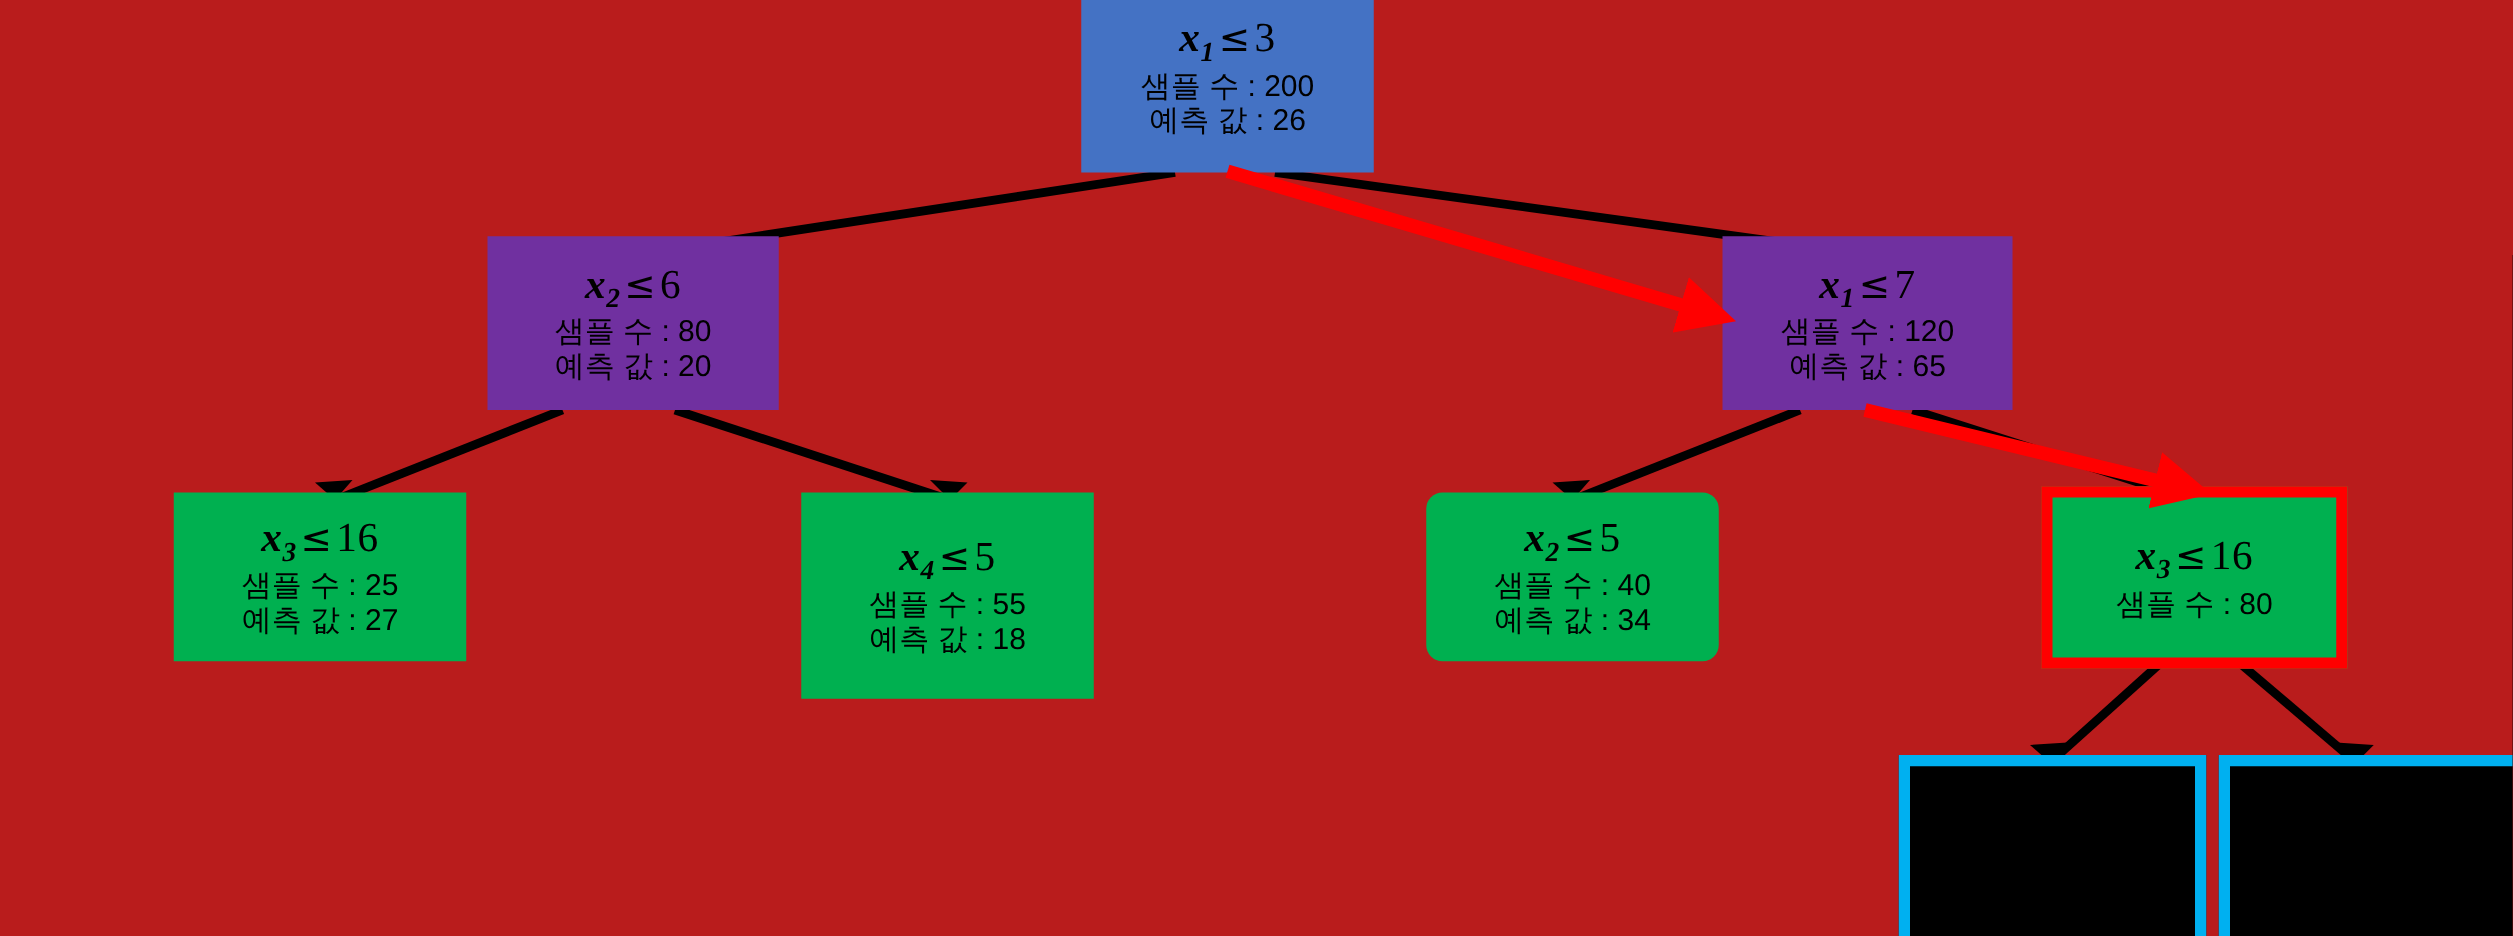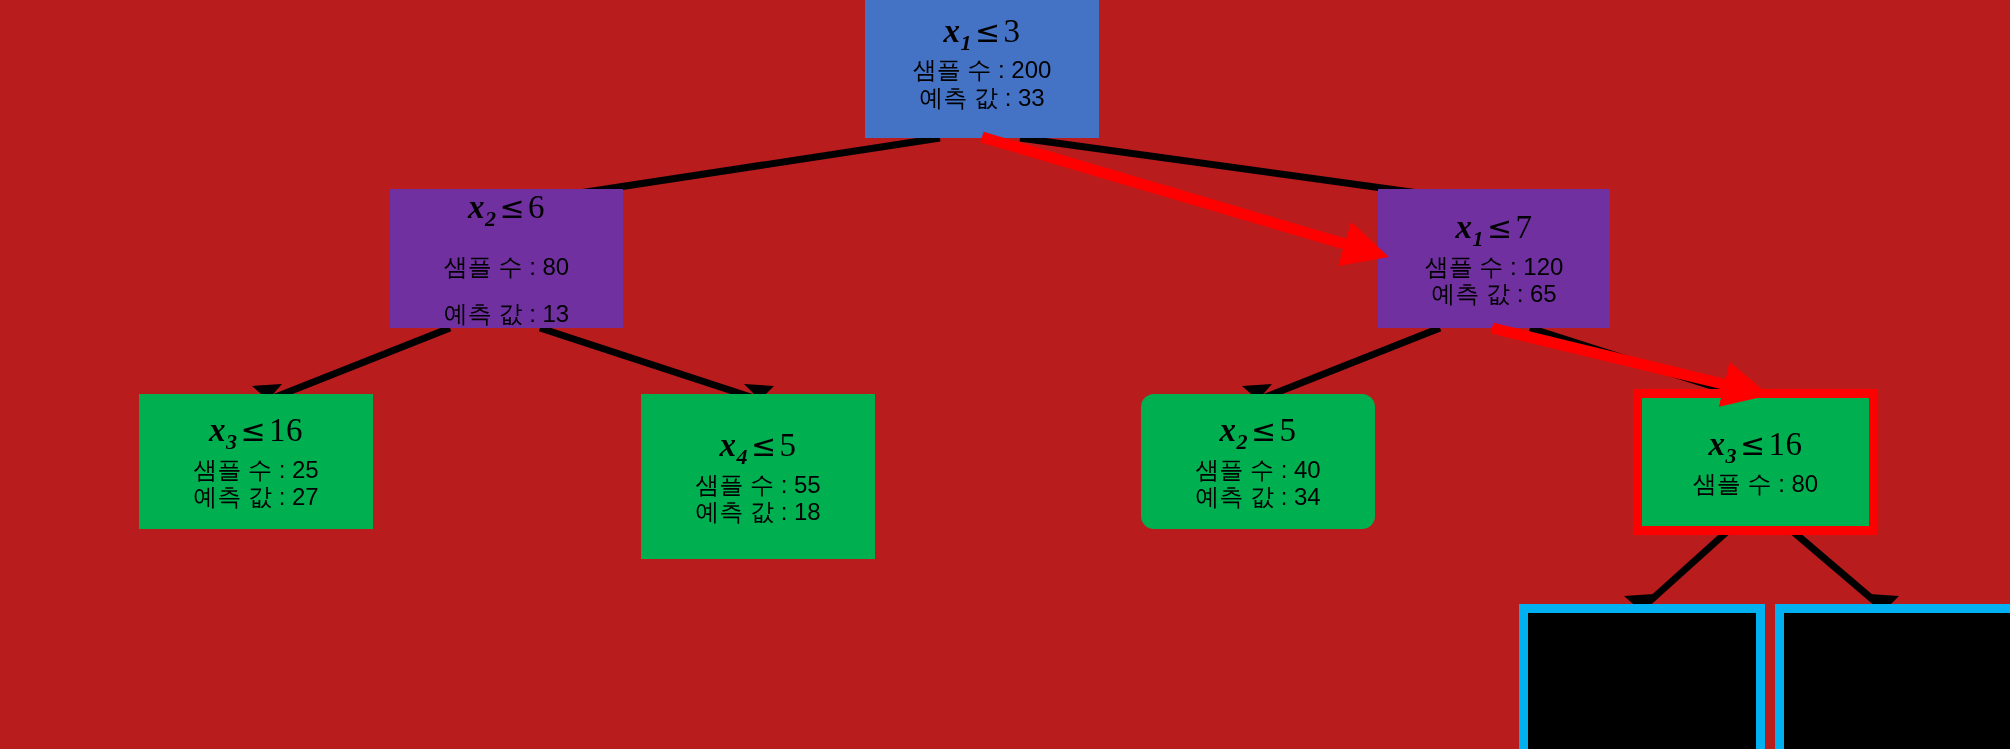--- a/index.html
+++ b/index.html
@@ -121,29 +121,29 @@
       <polygon points="1640,610 1624,596 1654,594"></polygon>
       <polygon points="1885,610 1869,594 1899,596"></polygon>
     </g>
   </svg>
 
   <div class="node node-root" style="left:865px; top:-14px; width:234px; height:152px;">
     <div class="cond">
       <span>x</span><span class="sub">1</span><span class="op">≤</span><span class="num">3</span>
     </div>
     <div class="line">샘플 수 : 200</div>
-    <div class="line">예측 값 : 33</div>
-  </div>
-
-  <div class="node node-purple" style="left:390px; top:189px; width:233px; height:139px;gap:20px;">
+    <div class="line">예측 값 : 26</div>
+  </div>
+
+  <div class="node node-purple" style="left:390px; top:189px; width:233px; height:139px;">
     <div class="cond">
       <span>x</span><span class="sub">2</span><span class="op">≤</span><span class="num">6</span>
     </div>
     <div class="line">샘플 수 : 80</div>
-    <div class="line">예측 값 : 13</div>
+    <div class="line">예측 값 : 20</div>
   </div>
 
   <div class="node node-purple" style="left:1378px; top:189px; width:232px; height:139px;">
     <div class="cond">
       <span>x</span><span class="sub">1</span><span class="op">≤</span><span class="num">7</span>
     </div>
     <div class="line">샘플 수 : 120</div>
     <div class="line">예측 값 : 65</div>
   </div>
 

